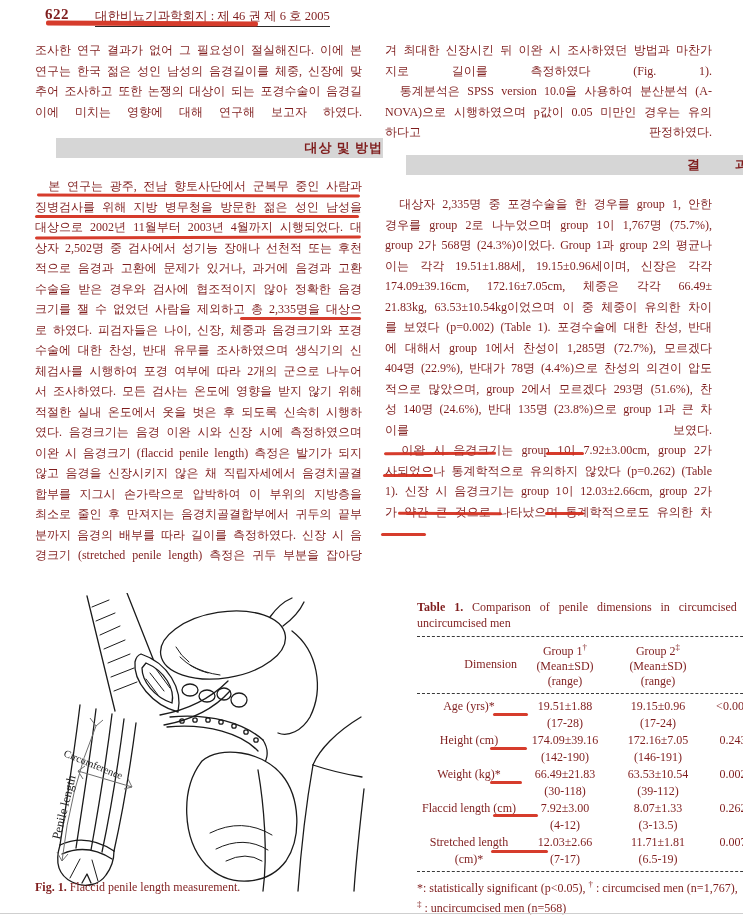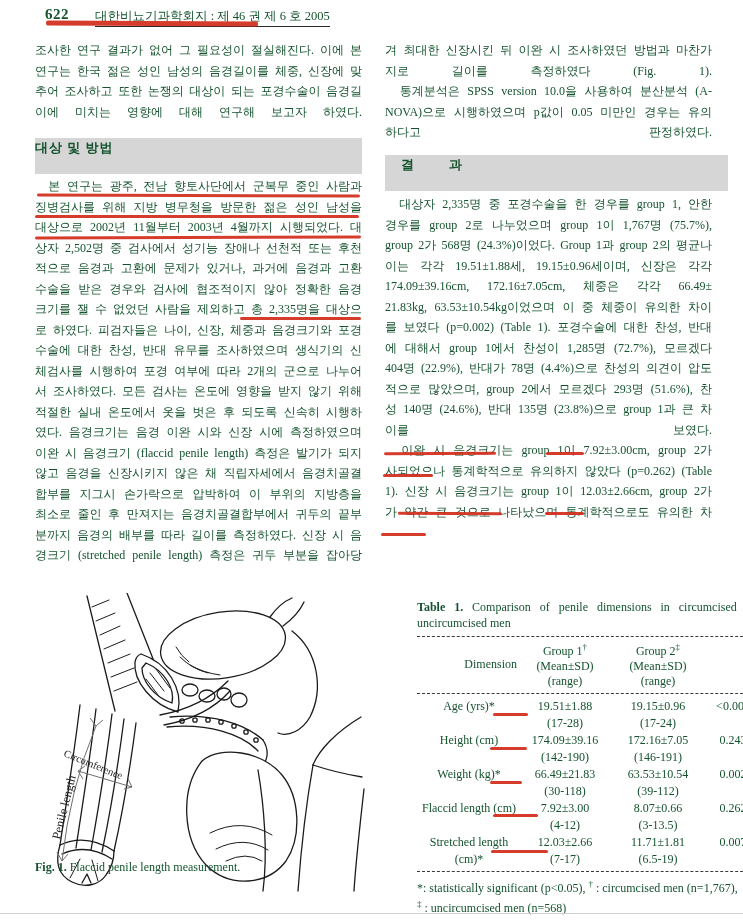--- a/index.html
+++ b/index.html
@@ -1,32 +1,32 @@
 <!DOCTYPE html>
 <html><head>
 <meta charset="utf-8">
 <style>
   html,body{margin:0;padding:0;background:#fff;}
   .page{position:relative;width:743px;height:924px;background:#ffffff;overflow:hidden;
-        font-family:"Liberation Serif","DejaVu Serif",serif;color:#14532d;}
+        font-family:"Liberation Serif","DejaVu Serif",serif;color:#7f1d1d;}
   
   .pagenum{position:absolute;left:45px;top:6px;font-size:15px;font-weight:bold;letter-spacing:.5px;}
   .jtitle{position:absolute;left:95px;top:8px;font-size:12.5px;border-bottom:1.2px solid #2a2a2a;
           padding-bottom:1px;white-space:pre;}
   
   .block{position:absolute;width:327px;}
   .line{height:20.5px;line-height:20.5px;font-size:12px;white-space:pre-wrap;overflow:hidden;
         text-align:justify;text-align-last:justify;word-break:keep-all;}
-  .sec-head{position:absolute;width:327px;height:36px;background:#d6d6d6;text-align:left;
-            font-weight:bold;font-size:13px;line-height:20px;white-space:pre;letter-spacing:1px;}
+  .sec-head{position:absolute;width:327px;height:20px;background:#d6d6d6;text-align:right;
+            font-weight:bold;font-size:13px;line-height:20px;white-space:pre;letter-spacing:1px;margin-left:21px;}
   
   .red{position:absolute;border-radius:2px;opacity:.92;}
   
   .figure{position:absolute;left:30px;top:593px;width:335px;height:300px;}
-  .figcap{position:absolute;left:35px;top:860px;width:330px;font-size:12px;line-height:15px;}
+  .figcap{position:absolute;left:35px;top:880px;width:330px;font-size:12px;line-height:15px;}
   .figcap b{font-weight:bold;}
   
   .tablebox{position:absolute;left:385px;top:599px;width:346px;font-size:12px;margin-left:32px;}
   .tcap{line-height:16px;text-align:justify;text-align-last:left;}
   .tcap b{font-weight:bold;}
   .rule{border-top:1.6px dashed #3a3a3a;height:0;}
   .rule.top{margin-top:5px;}
   .thead{display:grid;grid-template-columns:100px 96px 90px 60px;padding:3px 0 4px 0;}
   .th{text-align:center;line-height:15px;}
   .th.dimh{display:flex;align-items:center;justify-content:flex-end;}
@@ -247,21 +247,21 @@
         </div>
         <div class="p">0.002</div>
       </div>
         <div class="trow">
         <div class="dim">Flaccid length (cm)</div>
         <div class="g">
           <div>7.92±3.00</div>
           <div>(4-12)</div>
         </div>
         <div class="g">
-          <div>8.07±0.66</div>
+          <div>8.07±1.33</div>
           <div>(3-13.5)</div>
         </div>
         <div class="p">0.262</div>
       </div>
         <div class="trow">
         <div class="dim">Stretched length (cm)*</div>
         <div class="g">
           <div>12.03±2.66</div>
           <div>(7-17)</div>
         </div>

